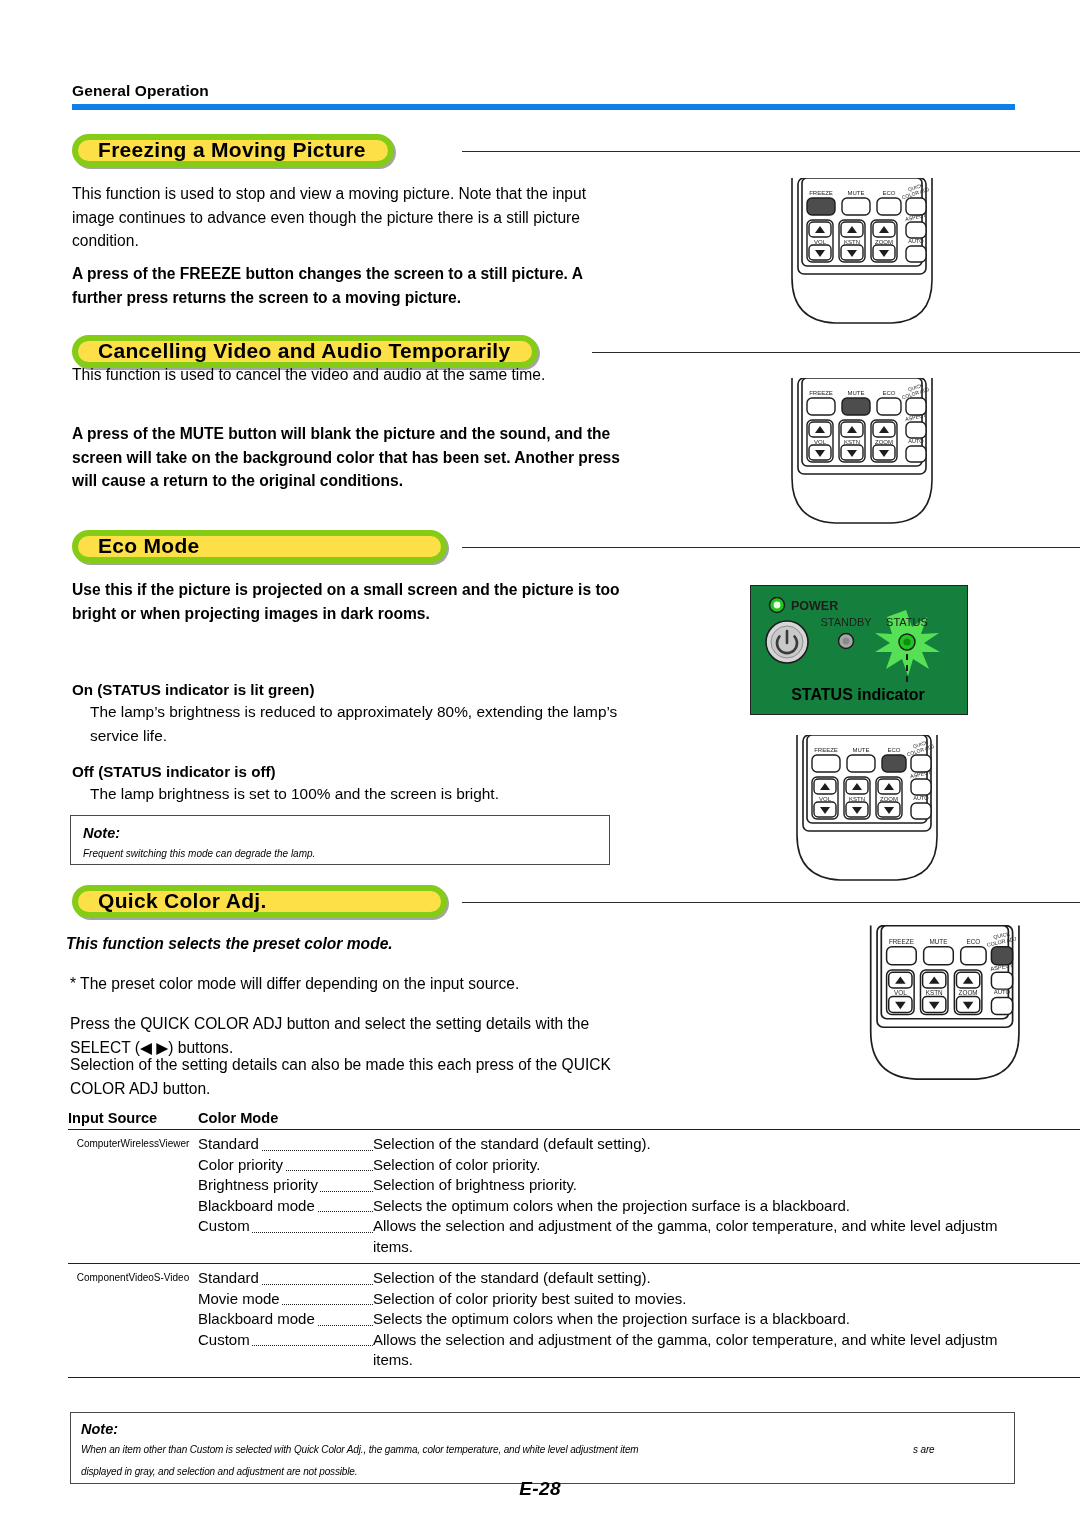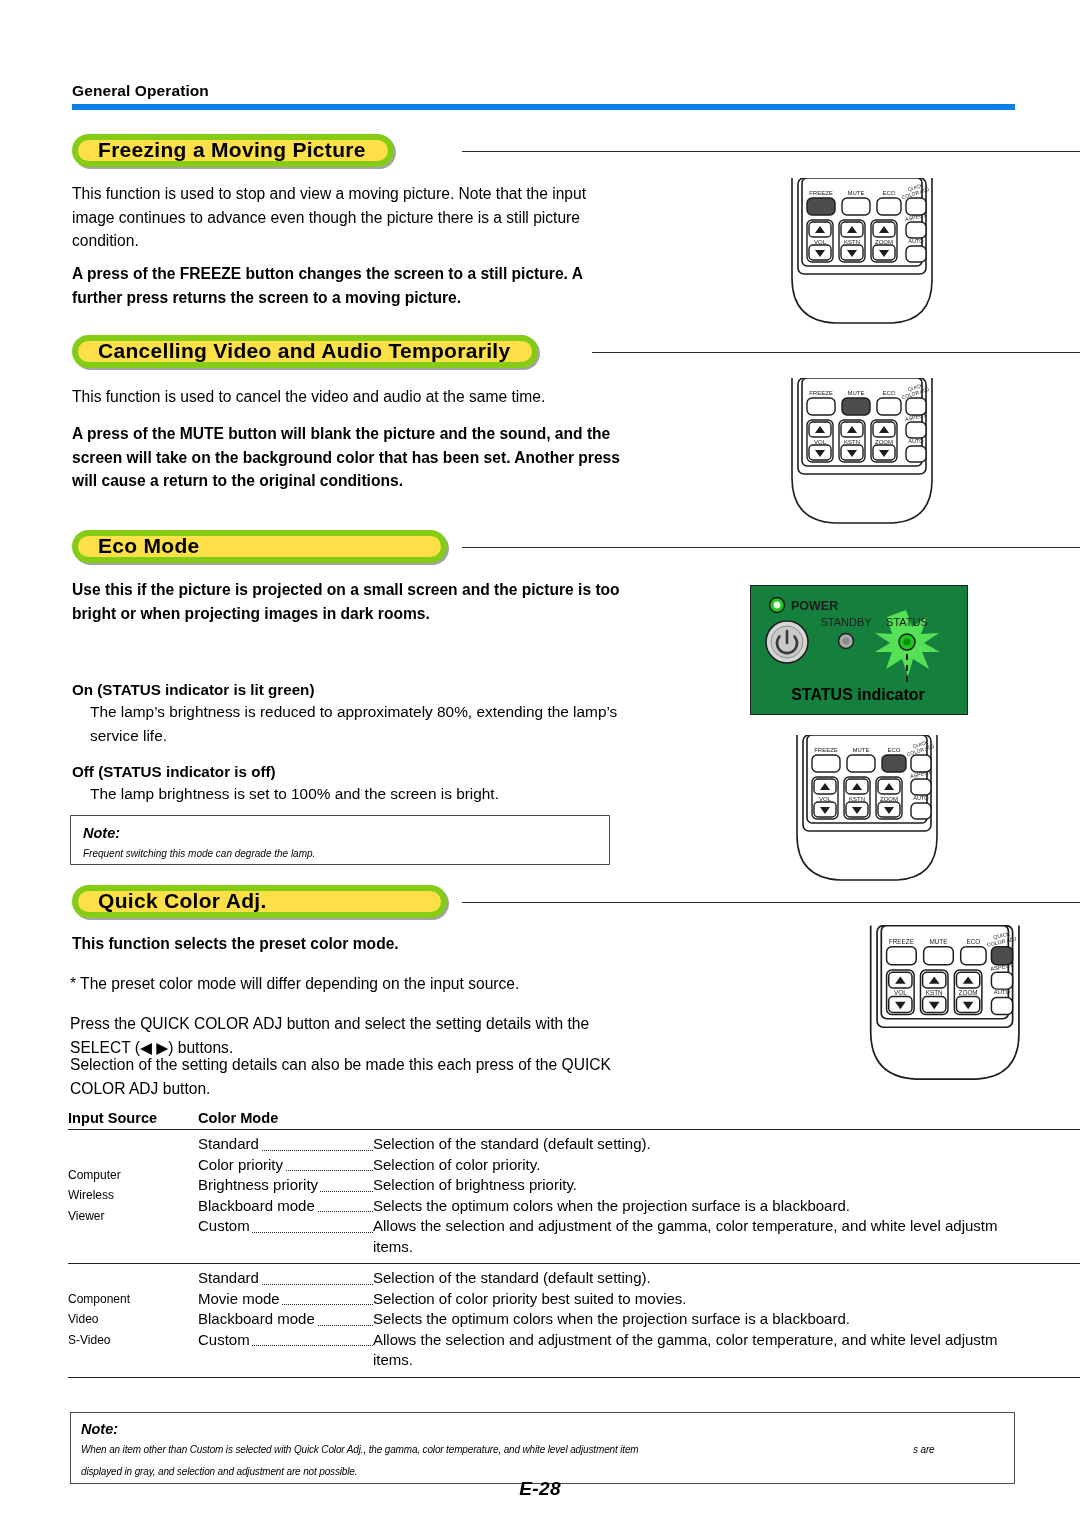--- a/index.html
+++ b/index.html
@@ -54,22 +54,22 @@
   .ovl{position:relative;}
   .ovl .o2{position:absolute;left:0;top:0;white-space:nowrap;}
 
   
   .tbl{position:absolute;left:68px;top:1110px;width:1012px;}
   .tbl .rule{height:0;border-top:1.8px solid #222;}
   .thead{display:flex;font-size:14.6px;font-weight:bold;padding:0 0 3px 0;}
   .thead .c1{width:130px;}
   .grp{display:flex;padding:4px 0 6px 0;}
   .grp .src{
-    width:130px;font-size:12px;line-height:20.5px;
-    display:flex;flex-direction:column;justify-content:center;
+    width:130px;font-size:10px;line-height:20.5px;
+    display:flex;flex-direction:row;justify-content:center;
   }
   .grp .rows{flex:1;}
   .grp .r{
     display:flex;font-size:15px;line-height:20.5px;white-space:nowrap;
   }
   .grp .mode{width:175px;position:relative;overflow:hidden;}
   .grp .mode .lbl{background:#fff;padding-right:2px;position:relative;z-index:2;}
   .grp .mode .dots{
     position:absolute;left:0;right:0;bottom:4px;z-index:1;
     border-bottom:1.4px dotted #222;
@@ -162,21 +162,21 @@
     </svg>
   </div>
 
   <div class="sec" style="left:72px;top:335px;">
     <div class="tail" style="left:520px;width:495px;"></div>
     <div class="pill">
       <span>Cancelling Video and Audio Temporarily</span>
     </div>
   </div>
 
-  <div class="p" style="left:72px;top:385px;width:600px;">This function is used to cancel the video and audio at the same time.</div>
+  <div class="p" style="left:72px;top:363px;width:600px;">This function is used to cancel the video and audio at the same time.</div>
 
   <div class="p b" style="left:72px;top:422px;width:570px;">A press of the MUTE button will blank the picture and the sound, and the screen will take on the background color that has been set. Another press will cause a return to the original conditions.</div>
 
   <div class="remote" style="left:780px;top:378px;">
     <svg width="170" height="150" viewBox="0 0 170 150">
       <g fill="none" stroke="#1d1d1d" stroke-width="1.6">
         <path d="M12 0 L12 100 Q12 143 55 145 L112 145 Q152 143 152 102 L152 0" fill="#fff"></path>
         <rect x="18" y="0" width="128" height="96" rx="6" fill="#fff"></rect>
         <rect x="22" y="0" width="120" height="88" rx="5" fill="#fff"></rect>
       </g>
@@ -317,21 +317,21 @@
     </svg>
   </div>
 
   <div class="sec" style="left:72px;top:885px;">
     <div class="tail" style="left:390px;width:625px;"></div>
     <div class="pill" style="width:375px;">
       <span>Quick Color Adj.</span>
     </div>
   </div>
 
-  <div class="p b" style="left:72px;top:932px;width:600px;">This function selects the preset color mode.</div>
+  <div class="p b" style="left:66px;top:932px;width:600px;font-style:italic;">This function selects the preset color mode.</div>
 
   <div class="p" style="left:70px;top:972px;width:600px;">* The preset color mode will differ depending on the input source.</div>
 
   <div class="p" style="left:70px;top:1012px;width:565px;">Press the QUICK COLOR ADJ button and select the setting details with the SELECT (◀ ▶) buttons.</div>
 
   <div class="p" style="left:70px;top:1053px;width:565px;">Selection of the setting details can also be made this each press of the QUICK COLOR ADJ button.</div>
 
   <div class="remote" style="left:858px;top:925px;">
     <svg width="180" height="160" viewBox="0 0 170 150">
       <g fill="none" stroke="#1d1d1d" stroke-width="1.6">

